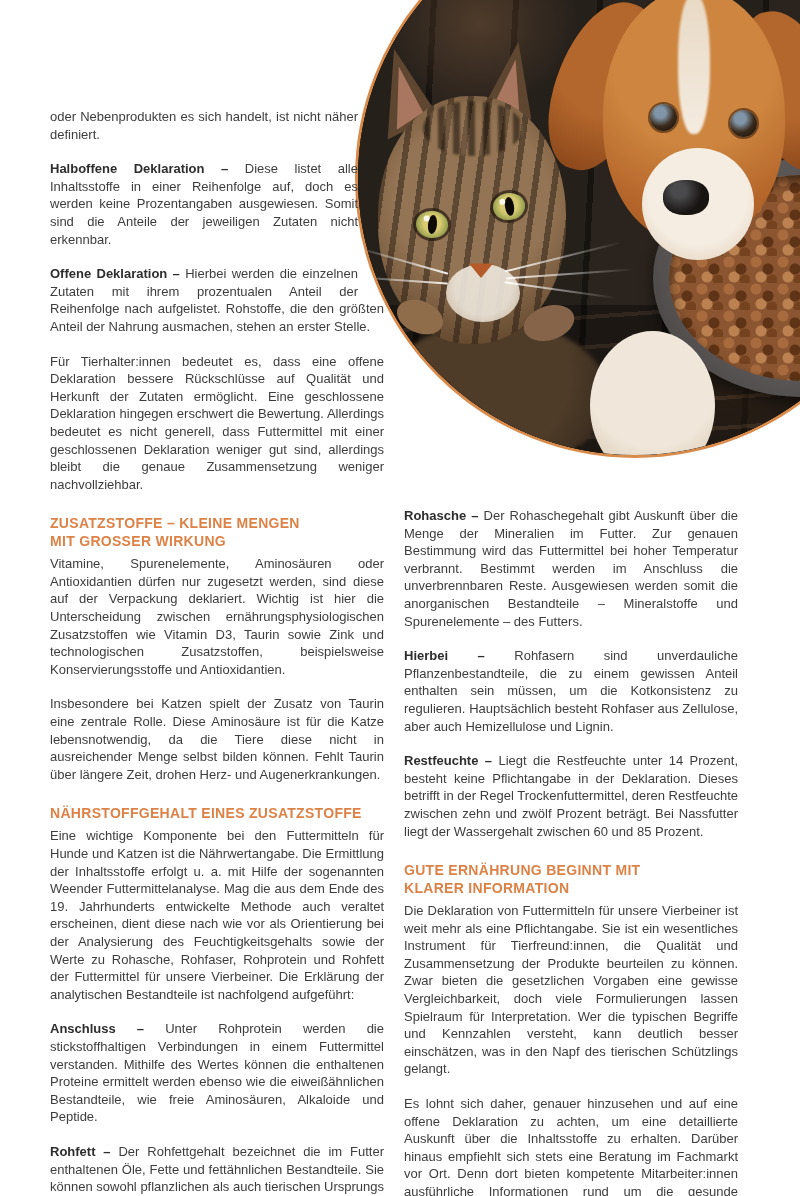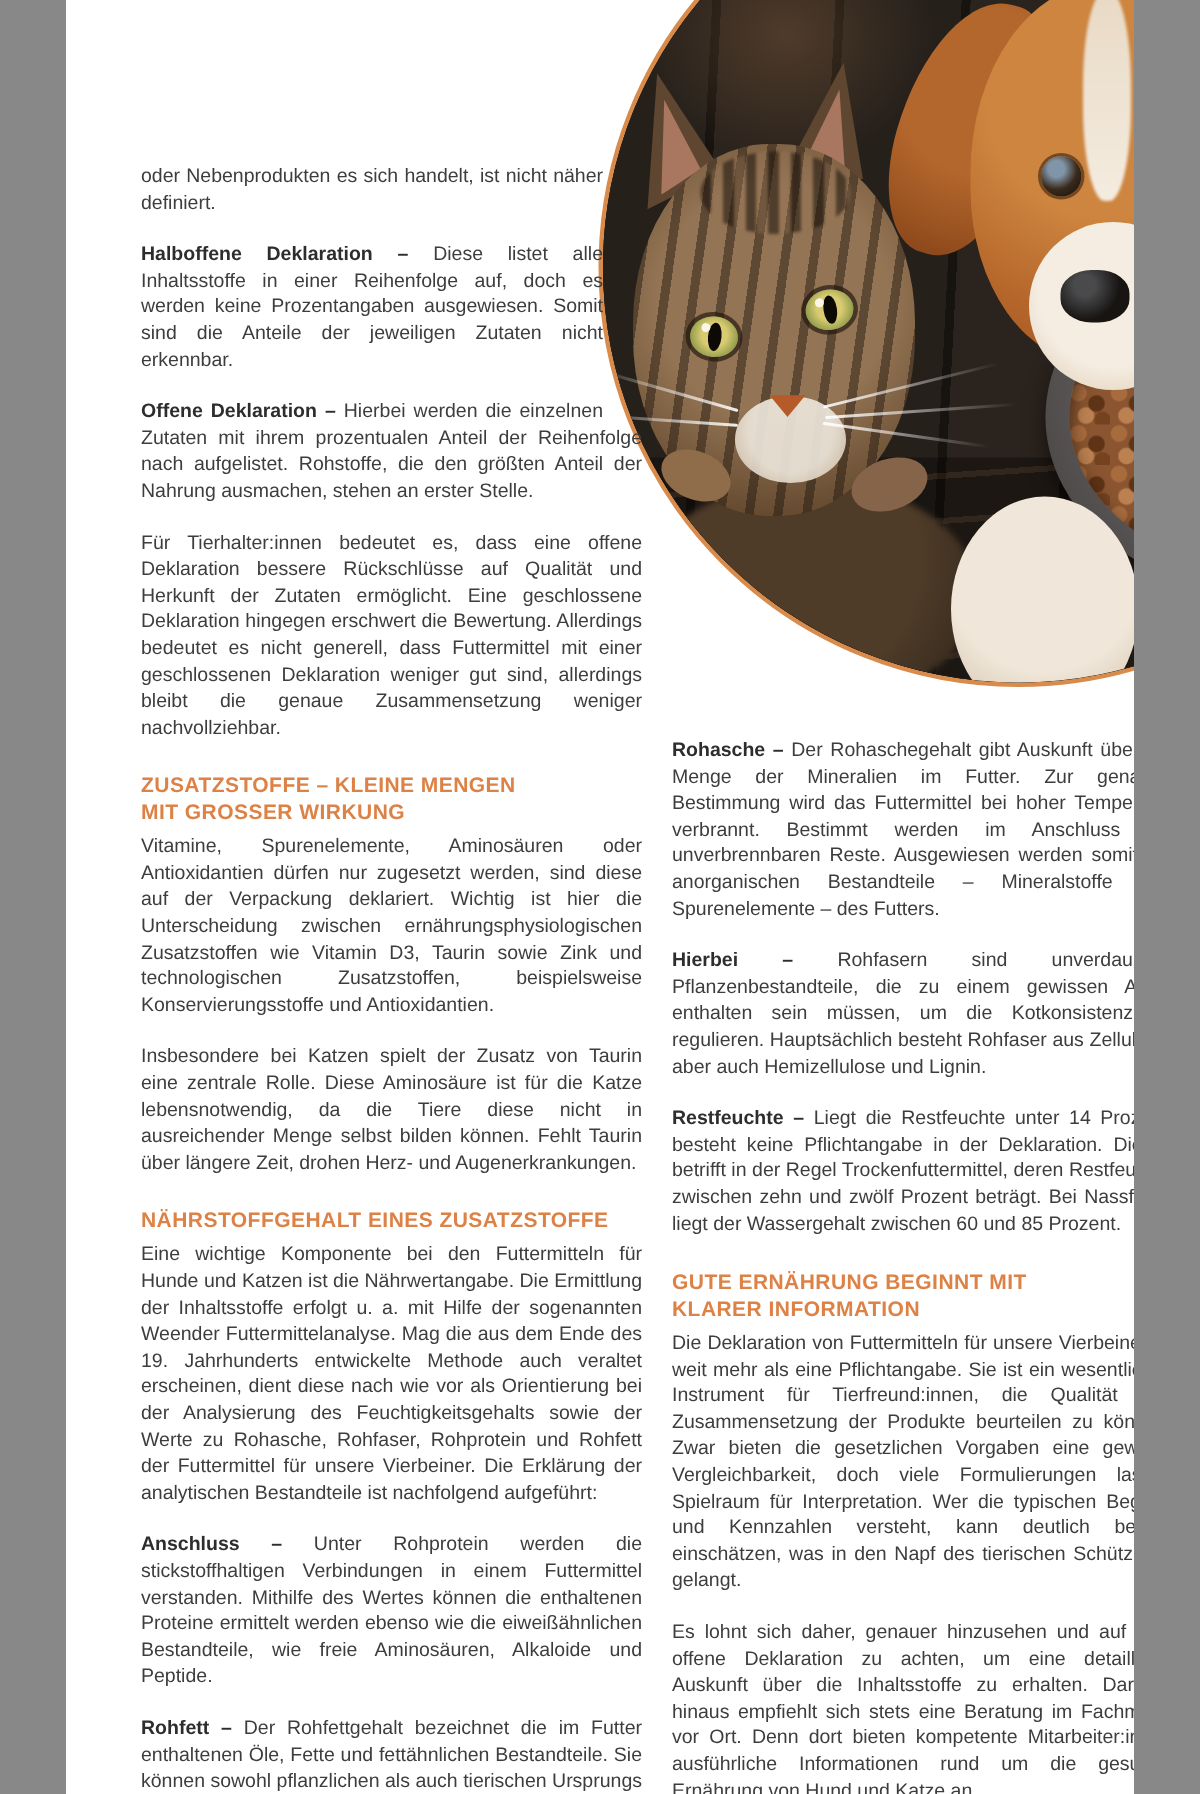--- a/index.html
+++ b/index.html
@@ -5,21 +5,21 @@
   :root{
     --accent:#dd8246;
     --body-text:#3d3d3d;
     --lead-text:#2d2d2d;
     --ring:#d88b4b;
     --page-bg:#ffffff;
   }
   *{box-sizing:border-box;}
   html,body{margin:0;padding:0;background:#888;}
   .page{
-    position:relative;width:712px;height:1196px;margin:0 auto;
+    position:relative;width:800px;height:1196px;margin:0 auto;
     background:var(--page-bg);overflow:hidden;
     font-family:"Liberation Sans",sans-serif;color:var(--body-text);
   }
   
   .hero-circle{
     position:absolute;left:355px;top:-102px;width:560px;height:560px;
     border-radius:50%;border:3px solid var(--ring);overflow:hidden;
     background:#201b17;
   }
   .wood{
@@ -105,21 +105,21 @@
     background-size:27px 27px;
     box-shadow:inset 0 6px 12px rgba(0,0,0,.55);}
   
   .col{position:absolute;width:334px;}
   .col-left{left:50px;top:108px;}
   .col-right{left:404px;top:491px;}
   .col p{margin:0 0 17px;font-size:13px;line-height:17.6px;text-align:justify;color:var(--body-text);}
   .col p b{color:var(--lead-text);}
   .col h3{margin:21px 0 5px;font-size:14px;line-height:18px;font-weight:bold;
     color:var(--accent);letter-spacing:.3px;white-space:pre-line;text-align:left;}
-  .col > :first-child{margin-top:0;}
+  .col > :first-child{margin-top:16px;}
   .circle-spacer{float:right;width:26px;height:160px;}
 </style>
 </head>
 <body>
 
 <div class="page">
 
   <div class="hero-circle" title="Circular photo of a tabby cat and a brown-and-white dog beside a metal bowl filled with dry kibble on a dark wooden floor">
     <div class="wood"></div>
     <div class="plank-shadow"></div>

